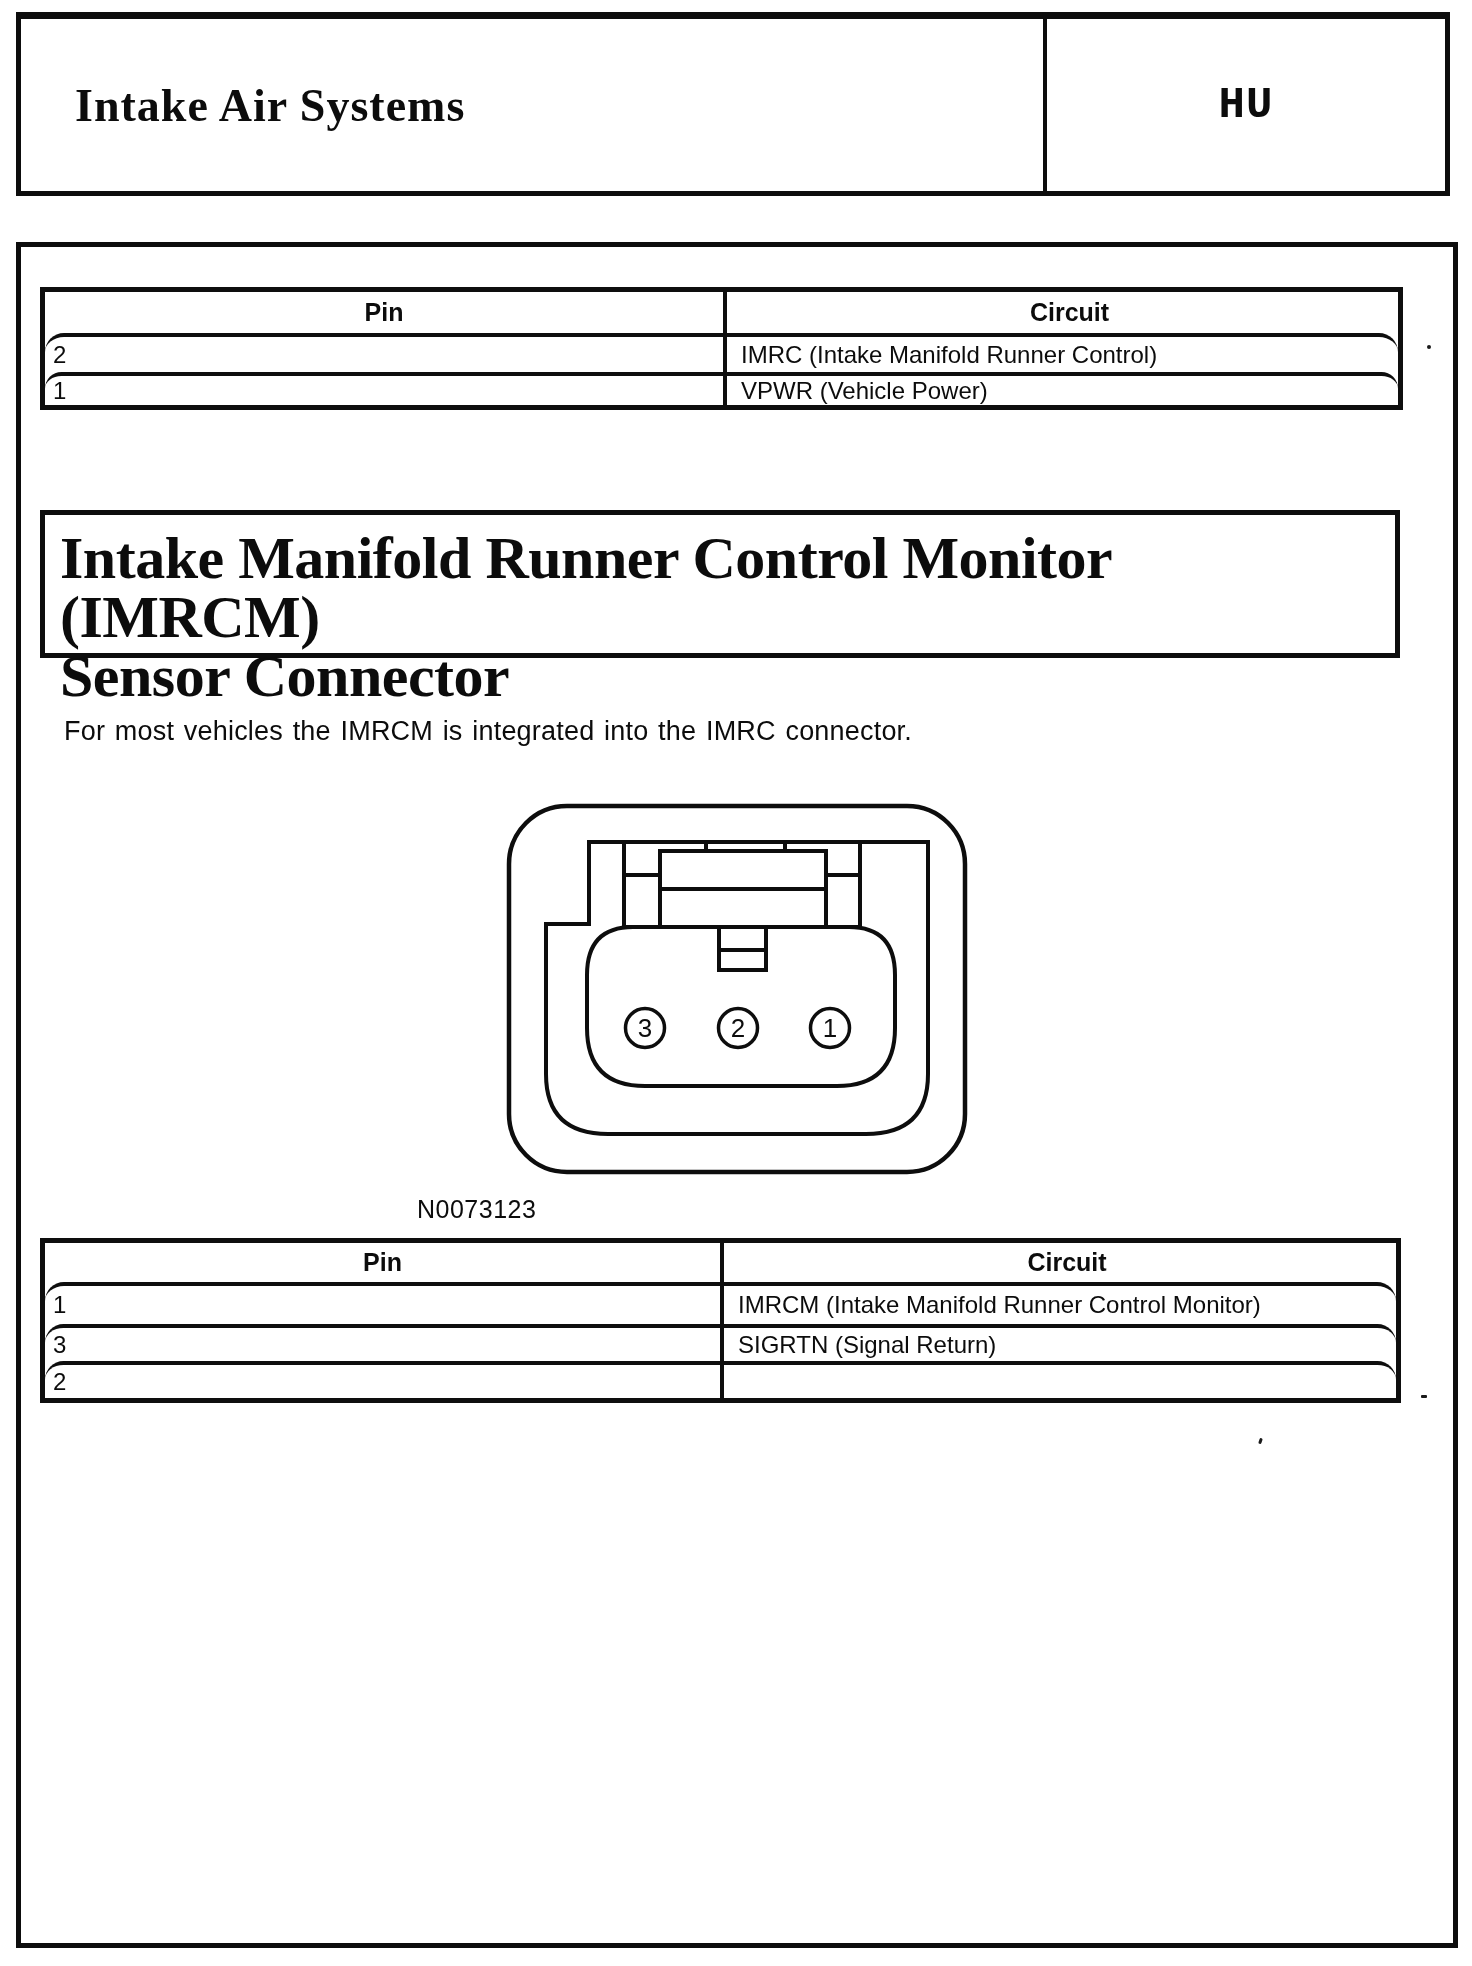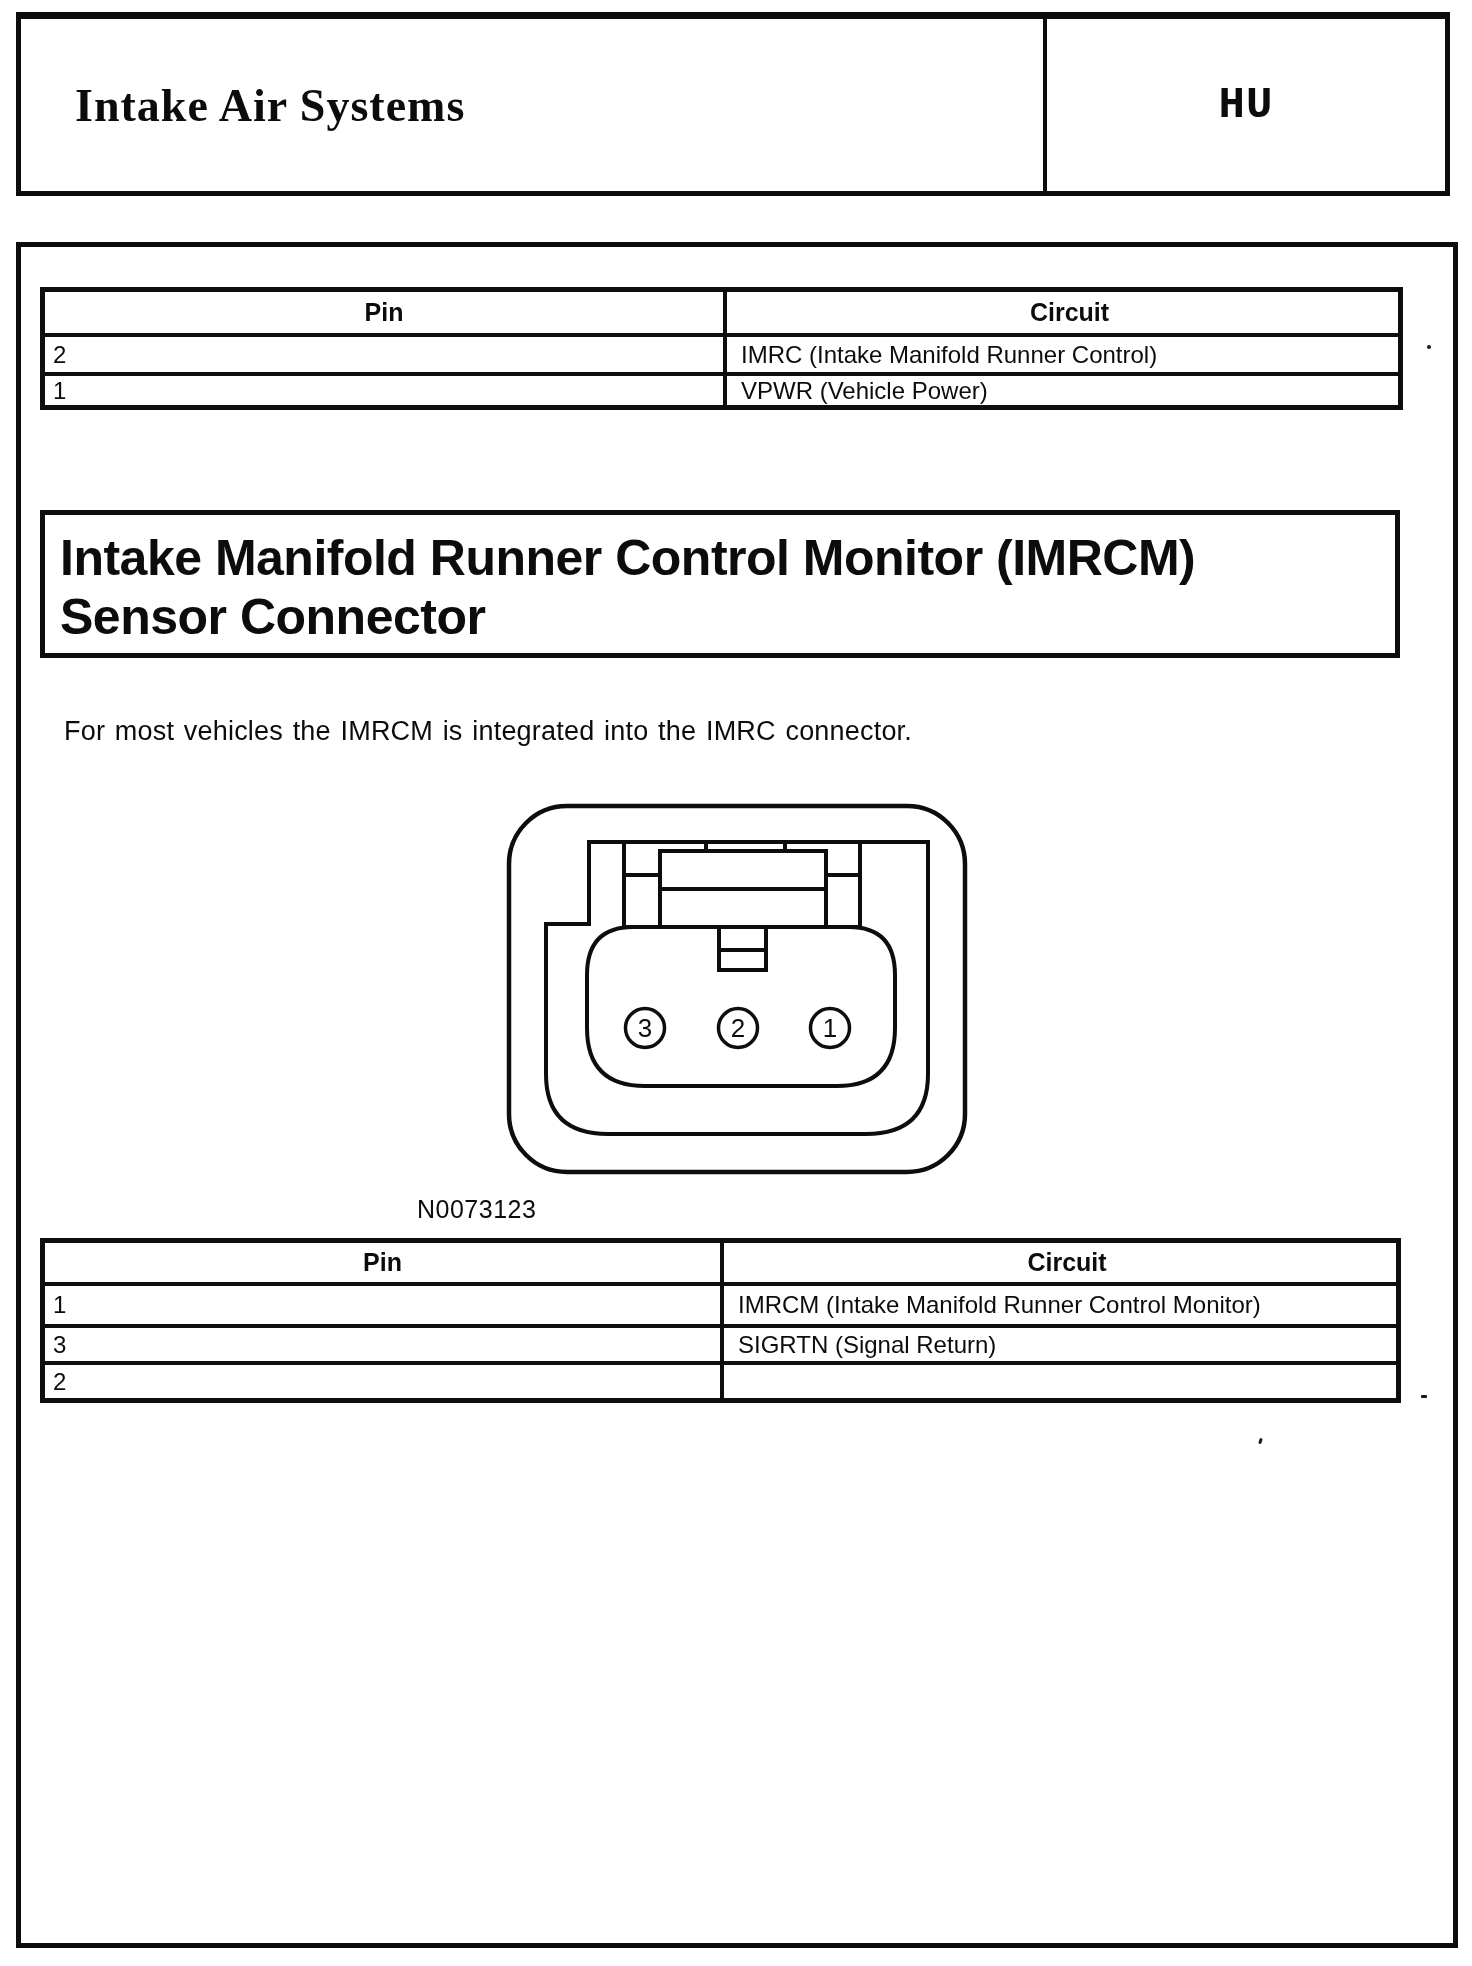--- a/index.html
+++ b/index.html
@@ -38,21 +38,21 @@
     position:absolute;left:16px;top:242px;width:1442px;height:1706px;
     border:5px solid #0d0d0d;box-sizing:border-box;background:#fff;
   }
   
   .pin-table{
     position:absolute;border:5px solid #0e0e0e;box-sizing:border-box;
     display:flex;flex-direction:column;background:#fff;
   }
   #tableTop{left:40px;top:287px;width:1363px;}
   #tableBottom{left:40px;top:1238px;width:1361px;}
-  .t-row{display:flex;border-top:4px solid #0e0e0e;box-sizing:border-box;}
+  .t-row{display:flex;border-top:4px solid #0e0e0e;box-sizing:border-box;border-radius:19px;}
   .t-row:first-child{border-top:none;}
   .t-cell{display:flex;align-items:center;box-sizing:border-box;font-size:24px;}
   .t-pin{border-right:4px solid #0e0e0e;padding-left:8px;}
   #tableTop .t-pin{flex:0 0 682px;}
   #tableTop .t-circuit{flex:1 1 auto;padding-left:14px;}
   #tableBottom .t-pin{flex:0 0 679px;}
   #tableBottom .t-circuit{flex:1 1 auto;padding-left:14px;}
   .t-head .t-cell{justify-content:center;font-weight:bold;font-size:25px;padding-left:0;}
   #tableTop .t-row:nth-child(1){height:41px;}
   #tableTop .t-row:nth-child(2){height:39px;}
@@ -61,21 +61,21 @@
   #tableBottom .t-row:nth-child(2){height:42px;}
   #tableBottom .t-row:nth-child(3){height:37px;}
   #tableBottom .t-row:nth-child(4){height:37px;}
   
   .heading-box{
     position:absolute;left:40px;top:510px;width:1360px;height:148px;
     border:5px solid #0d0d0d;box-sizing:border-box;background:#fff;
     padding:14px 10px 0 15px;
   }
   .heading-text{
-    font-weight:bold;font-size:50px;line-height:59px;letter-spacing:-0.5px;
+    font-weight:bold;font-size:60px;line-height:59px;letter-spacing:-0.5px;font-family:Liberation Serif, serif;
   }
   
   .body-text{
     position:absolute;left:64px;top:716px;width:1200px;
     font-size:27px;letter-spacing:0.2px;word-spacing:2px;
   }
   
   .diagram-svg{position:absolute;left:380px;top:780px;}
   .figure-number{
     position:absolute;left:417px;top:1195px;

